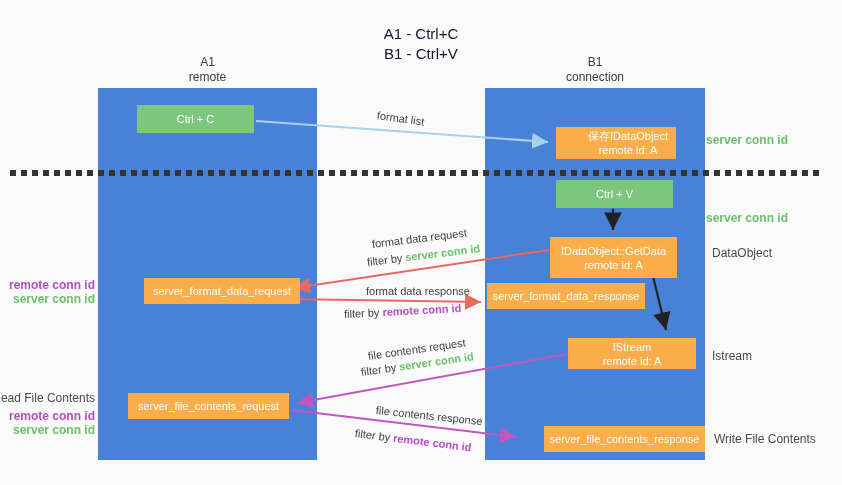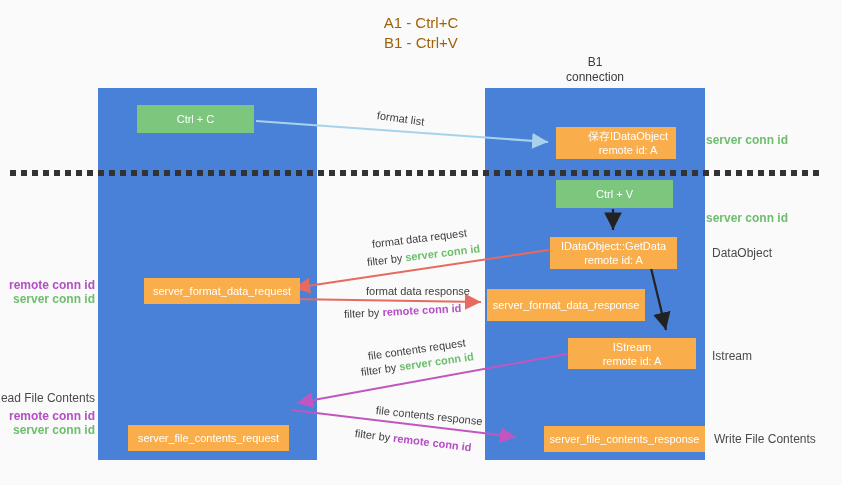--- a/index.html
+++ b/index.html
@@ -7,22 +7,22 @@
     font-family:"Liberation Sans","DejaVu Sans",sans-serif;
     background:#fafafa;
   }
   .canvas{
     position:relative;
     width:842px;height:485px;
     background:#fafafa;
     overflow:hidden;
   }
   .title{
-    position:absolute;top:13px;left:0;width:100%;
-    text-align:center;color:#a16207;font-size:15px;line-height:20px;
+    position:absolute;top:24px;left:0;width:100%;
+    text-align:center;color:#0f172a;font-size:15px;line-height:20px;
   }
   .col-header{
     position:absolute;top:55px;text-align:center;
     color:#3a3a3a;font-size:12px;line-height:15px;
   }
   .lifeline{
     position:absolute;top:88px;height:372px;
     background:#4a81d8;
   }
   .dotted-line{
@@ -56,20 +56,24 @@
 </head>
 <body>
 
 <div class="canvas">
 
   <div class="title">
     <div>A1 - Ctrl+C</div>
     <div>B1 - Ctrl+V</div>
   </div>
 
+  <div class="col-header" style="left:98px;width:219px;">
+    <div>A1</div>
+    <div>remote</div>
+  </div>
   <div class="col-header" style="left:485px;width:220px;">
     <div>B1</div>
     <div>connection</div>
   </div>
 
   <div class="lifeline" style="left:98px;width:219px;"></div>
   <div class="lifeline" style="left:485px;width:220px;"></div>
 
   <div class="dotted-line"></div>
 
@@ -103,39 +107,39 @@
 
   <div class="box orange" style="left:556px;top:127px;width:120px;height:32px;padding-left:24px;">
     <div>保存IDataObject</div>
     <div>remote id: A</div>
   </div>
 
   <div class="box green" style="left:556px;top:180px;width:117px;height:28px;">
     <div>Ctrl + V</div>
   </div>
 
-  <div class="box orange" style="left:550px;top:237px;width:127px;height:32px;">
+  <div class="box orange" style="left:550px;top:237px;width:127px;height:41px;">
     <div>IDataObject::GetData</div>
     <div>remote id: A</div>
   </div>
 
   <div class="box orange" style="left:144px;top:278px;width:156px;height:26px;">
     <div>server_format_data_request</div>
   </div>
 
-  <div class="box orange" style="left:487px;top:289px;width:158px;height:32px;">
+  <div class="box orange" style="left:487px;top:283px;width:158px;height:26px;">
     <div>server_format_data_response</div>
   </div>
 
   <div class="box orange" style="left:568px;top:338px;width:128px;height:31px;">
     <div>IStream</div>
     <div>remote id: A</div>
   </div>
 
-  <div class="box orange" style="left:128px;top:393px;width:161px;height:26px;margin-top:32px;">
+  <div class="box orange" style="left:128px;top:393px;width:161px;height:26px;">
     <div>server_file_contents_request</div>
   </div>
 
   <div class="box orange" style="left:524px;top:426px;width:161px;height:26px;margin-left:20px;">
     <div>server_file_contents_response</div>
   </div>
 
   <div class="flow-label" style="left:377px;top:109px;transform:rotate(8deg);">format list</div>
 
   <div class="flow-label" style="left:372px;top:238px;transform:rotate(-7deg);">format data request</div>

